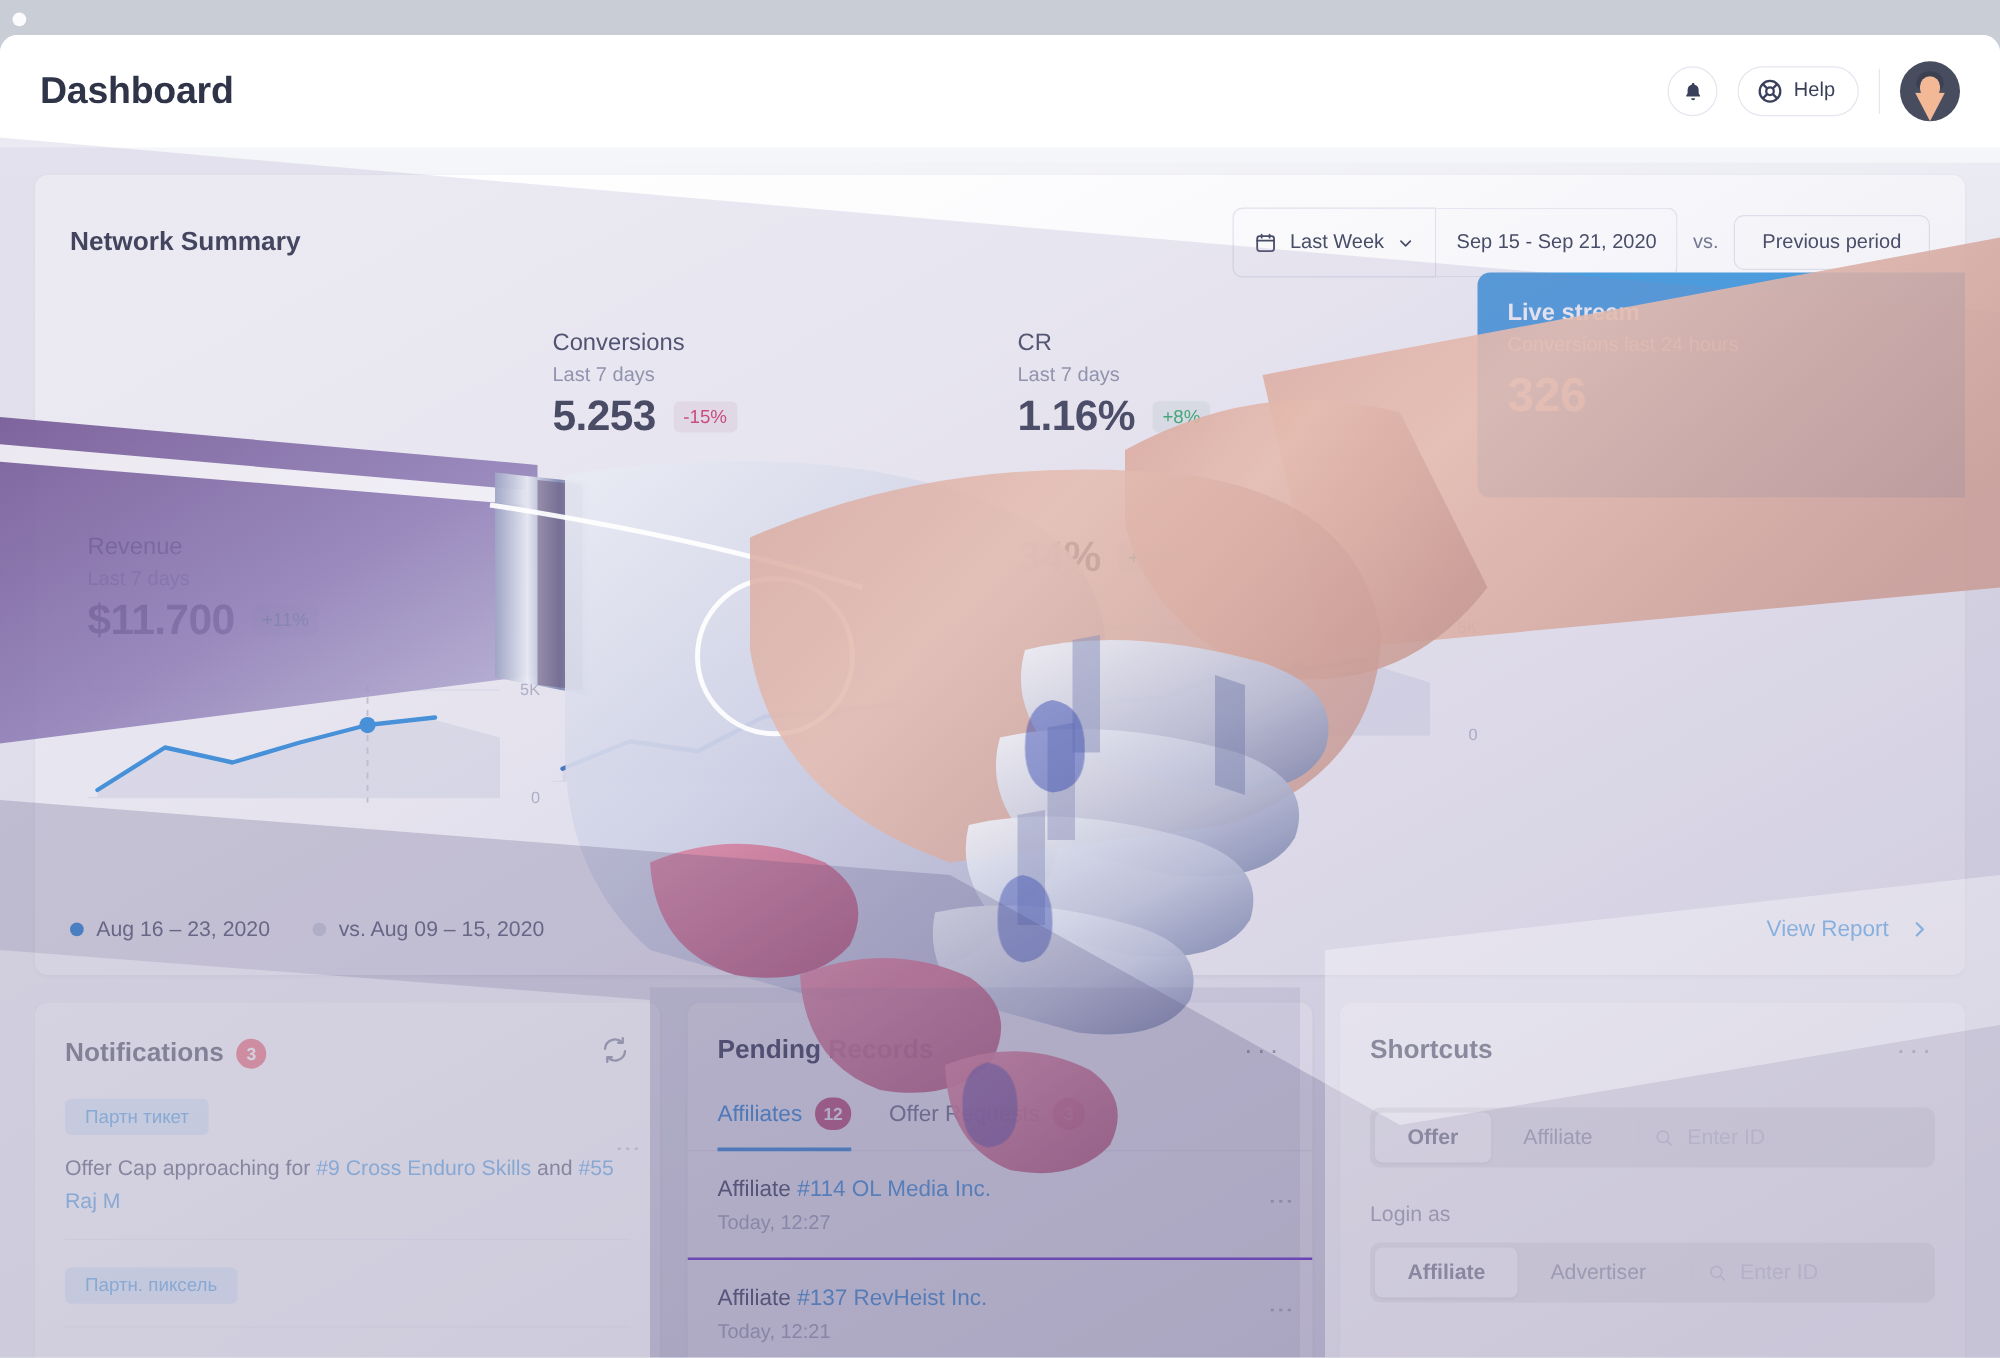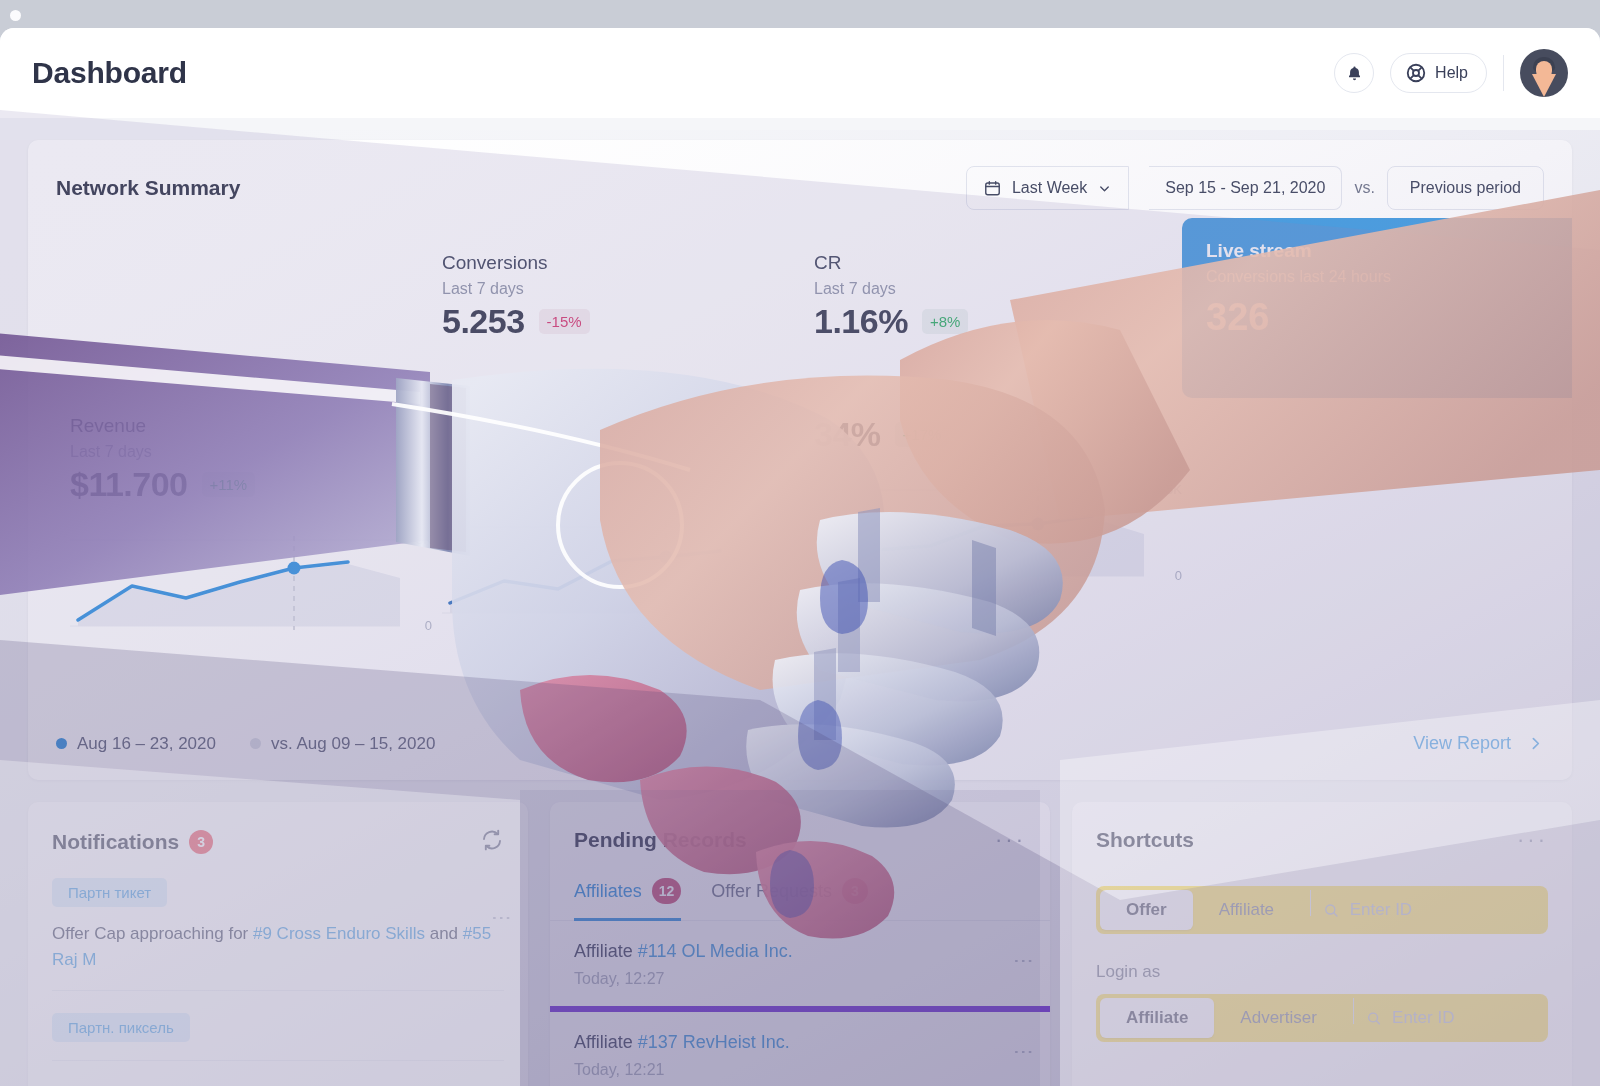--- a/index.html
+++ b/index.html
@@ -106,23 +106,23 @@
     position: relative;
     margin-top: 22px;
     height: 640px;
     padding: 26px 28px 0 28px;
   }
   .summary-head { display: flex; align-items: center; }
   .summary-title { font-size: 21px; font-weight: 600; color: #2f3449; }
   .range-group { margin-left: auto; display: flex; align-items: center; }
   .range-pill {
     display: flex; align-items: center; gap: 10px;
-    height: 44px; padding: 0 16px;
+    height: 56px; padding: 0 16px;
     border: 1px solid #e2e5ee; background: #fff;
-    font-size: 16px; color: #3a405a; cursor: pointer; margin-left: 20px;
+    font-size: 16px; color: #3a405a; cursor: pointer;
   }
   .range-pill.left  { border-radius: 8px 0 0 8px; }
   .range-pill.right { border-radius: 0 8px 8px 0; border-left: none; }
   .vs-label { font-size: 16px; color: #6b7187; padding: 0 12px; }
   .prev-pill {
     height: 44px; padding: 0 22px; border-radius: 8px;
     border: 1px solid #e2e5ee; background: #fff;
     display: flex; align-items: center;
     font-size: 16px; color: #3a405a; cursor: pointer;
   }
@@ -224,32 +224,32 @@
     cursor: pointer; border-bottom: 3px solid transparent;
     margin-bottom: -1px;
   }
   .tab.active { color: #2a8fe0; border-bottom-color: #2a8fe0; }
   .badge-pink {
     min-width: 26px; height: 26px; border-radius: 13px;
     background: #c94c76; color: #fff; font-size: 14px; font-weight: 600;
     display: inline-flex; align-items: center; justify-content: center;
     padding: 0 7px;
   }
-  .rec { padding: 20px 24px 18px 24px; border-bottom: 6px solid #6d28d9; position: relative; }
+  .rec { padding: 20px 24px 18px 24px; border-bottom: 2px solid #6d28d9; position: relative; }
   .rec-title { font-size: 18px; color: #3a405a; }
   .rec-title a { color: #3d9ae0; text-decoration: none; }
   .rec-time { font-size: 16px; color: #a9aebe; margin-top: 8px; }
   .rec .kebab { right: 24px; top: 30px; }
 
   
   .sc-body { padding: 34px 24px 0 24px; }
   .sc-label { font-size: 17px; color: #5d6379; margin-bottom: 12px; }
   .seg {
     display: flex; 
-    background: #fde047; border-radius: 8px; height: 48px;
+    background: #e5e5e5; border-radius: 8px; height: 48px;
     padding: 4px; margin-bottom: 28px;
   }
   .seg-btn {
     height: 40px; padding: 0 26px; border-radius: 6px;
     display: flex; align-items: center; justify-content: center;
     font-size: 17px; color: #6b7187; cursor: pointer;
   }
   .seg-btn.active { background: #fff; color: #2f3449; font-weight: 600;
                     box-shadow: 0 1px 2px rgba(40,45,70,.12); }
   .seg-sep { width: 1px; height: 26px; background: #dfe2ea; margin: 0 6px 0 10px; }

